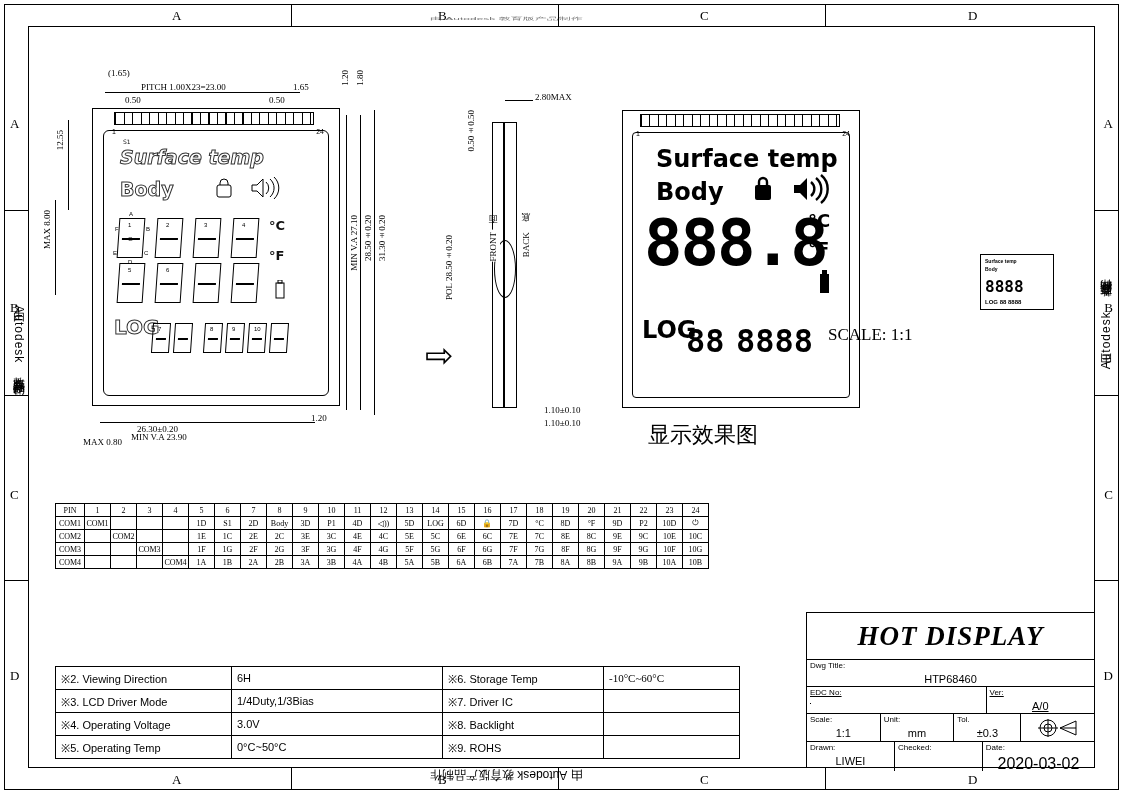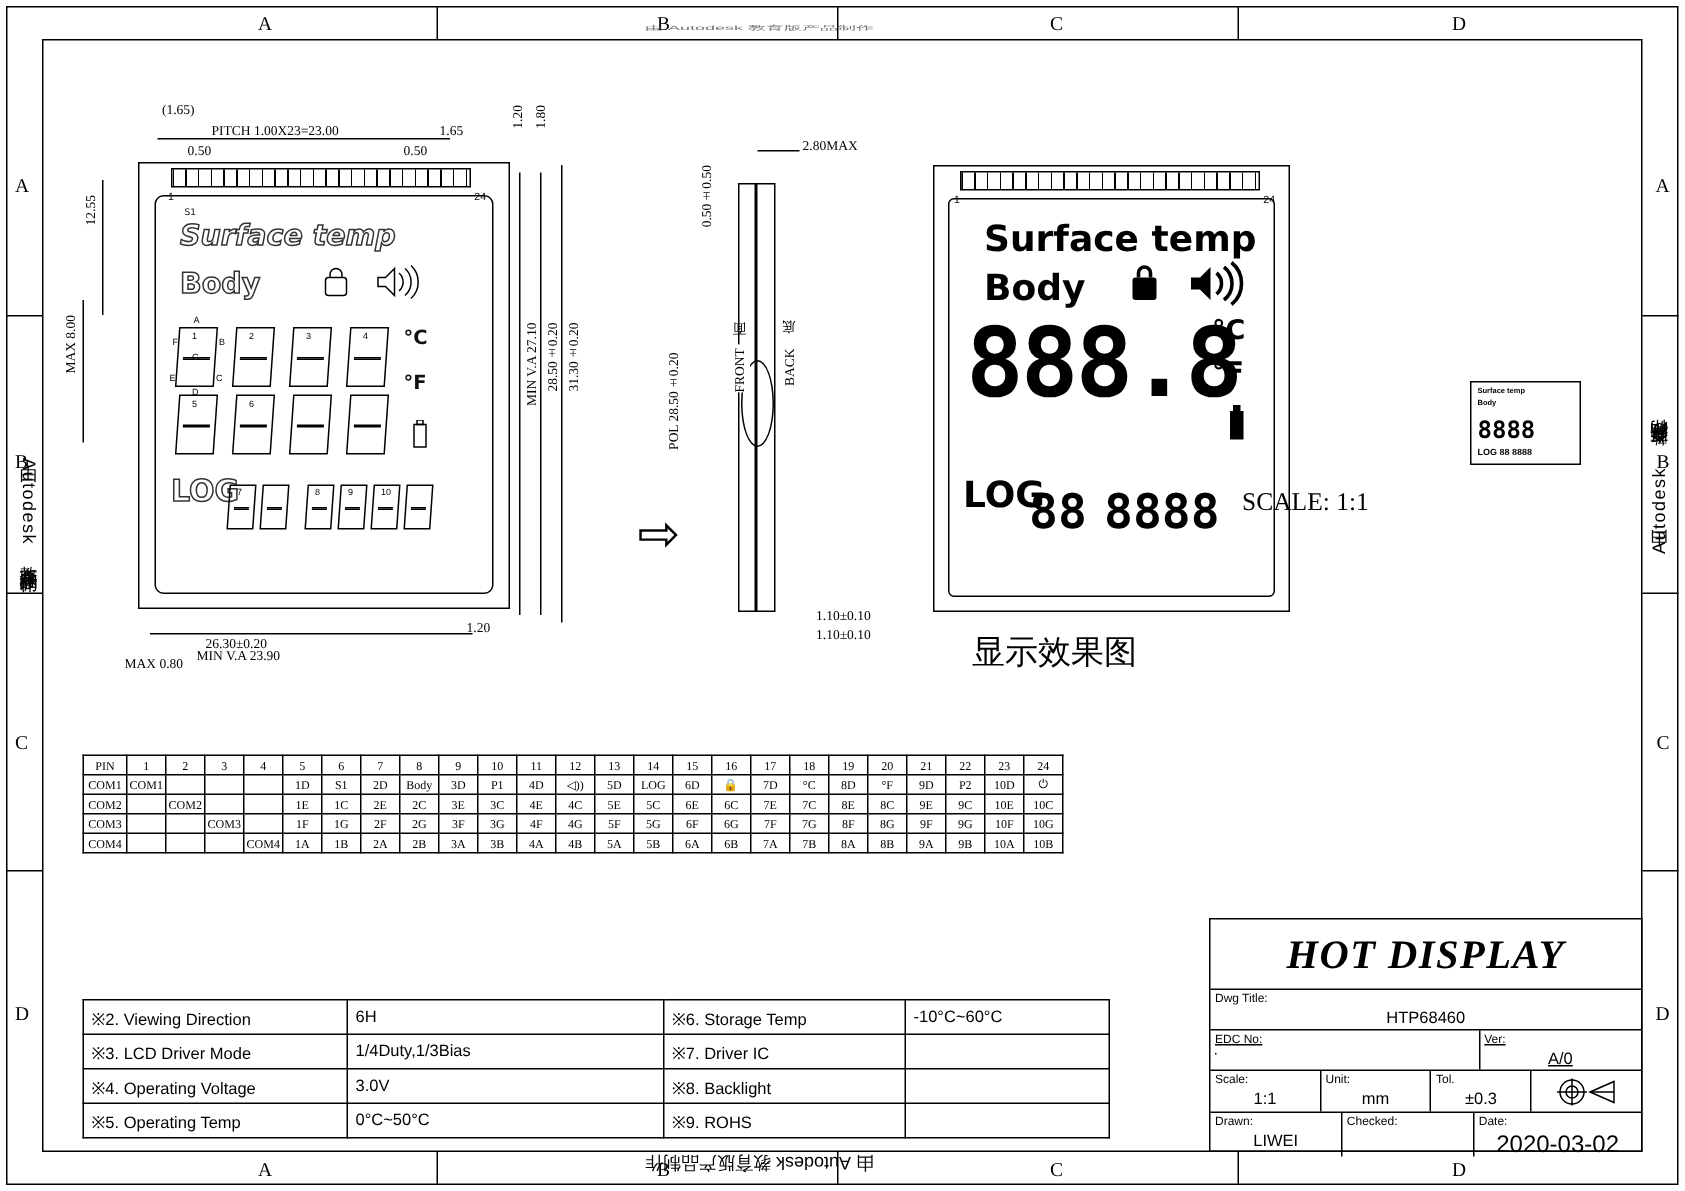--- a/index.html
+++ b/index.html
@@ -414,21 +414,21 @@
         </tr>
       </tbody>
   </table>
 
   <table class="spec">
     <tbody id="spec-tbody">
         <tr>
           <td style="width: 165px;">※2. Viewing Direction</td>
           <td style="width: 200px;">6H</td>
           <td style="width: 150px;">※6. Storage Temp</td>
-          <td style="width: 125px;">-10°C~60°C</td>
+          <td style="width: 125px; font-family: Liberation Serif, serif;">-10°C~60°C</td>
         </tr>
         <tr>
           <td style="width: 165px;">※3. LCD Driver Mode</td>
           <td style="width: 200px;">1/4Duty,1/3Bias</td>
           <td style="width: 150px;">※7. Driver IC</td>
           <td style="width: 125px;">&nbsp;</td>
         </tr>
         <tr>
           <td style="width: 165px;">※4. Operating Voltage</td>
           <td style="width: 200px;">3.0V</td>

